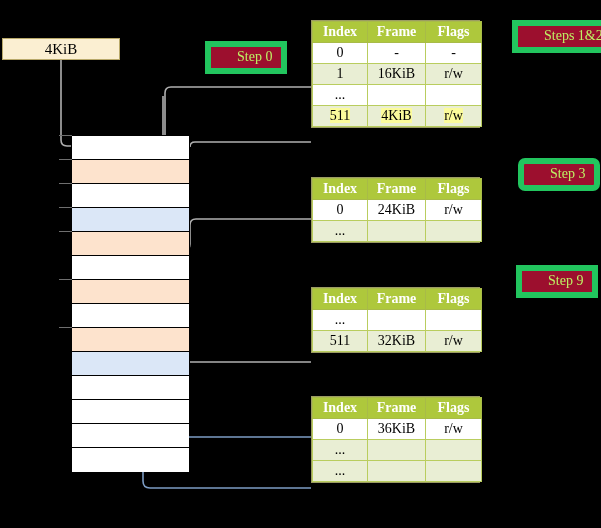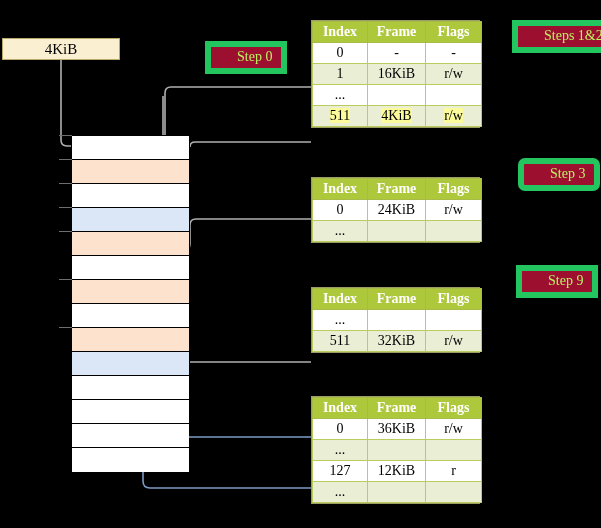--- a/index.html
+++ b/index.html
@@ -347,25 +347,20 @@
           <tr class="plain">
             <td>0</td>
             <td>36KiB</td>
             <td>r/w</td>
           </tr>
           <tr class="alt">
             <td>...</td>
             <td></td>
             <td></td>
           </tr>
-          <tr class="plain">
-            <td>127</td>
-            <td>12KiB</td>
-            <td>r</td>
-          </tr>
           <tr class="alt">
             <td>...</td>
             <td></td>
             <td></td>
           </tr>
         </tbody>
       </table>
     </div>
 
 </div>

